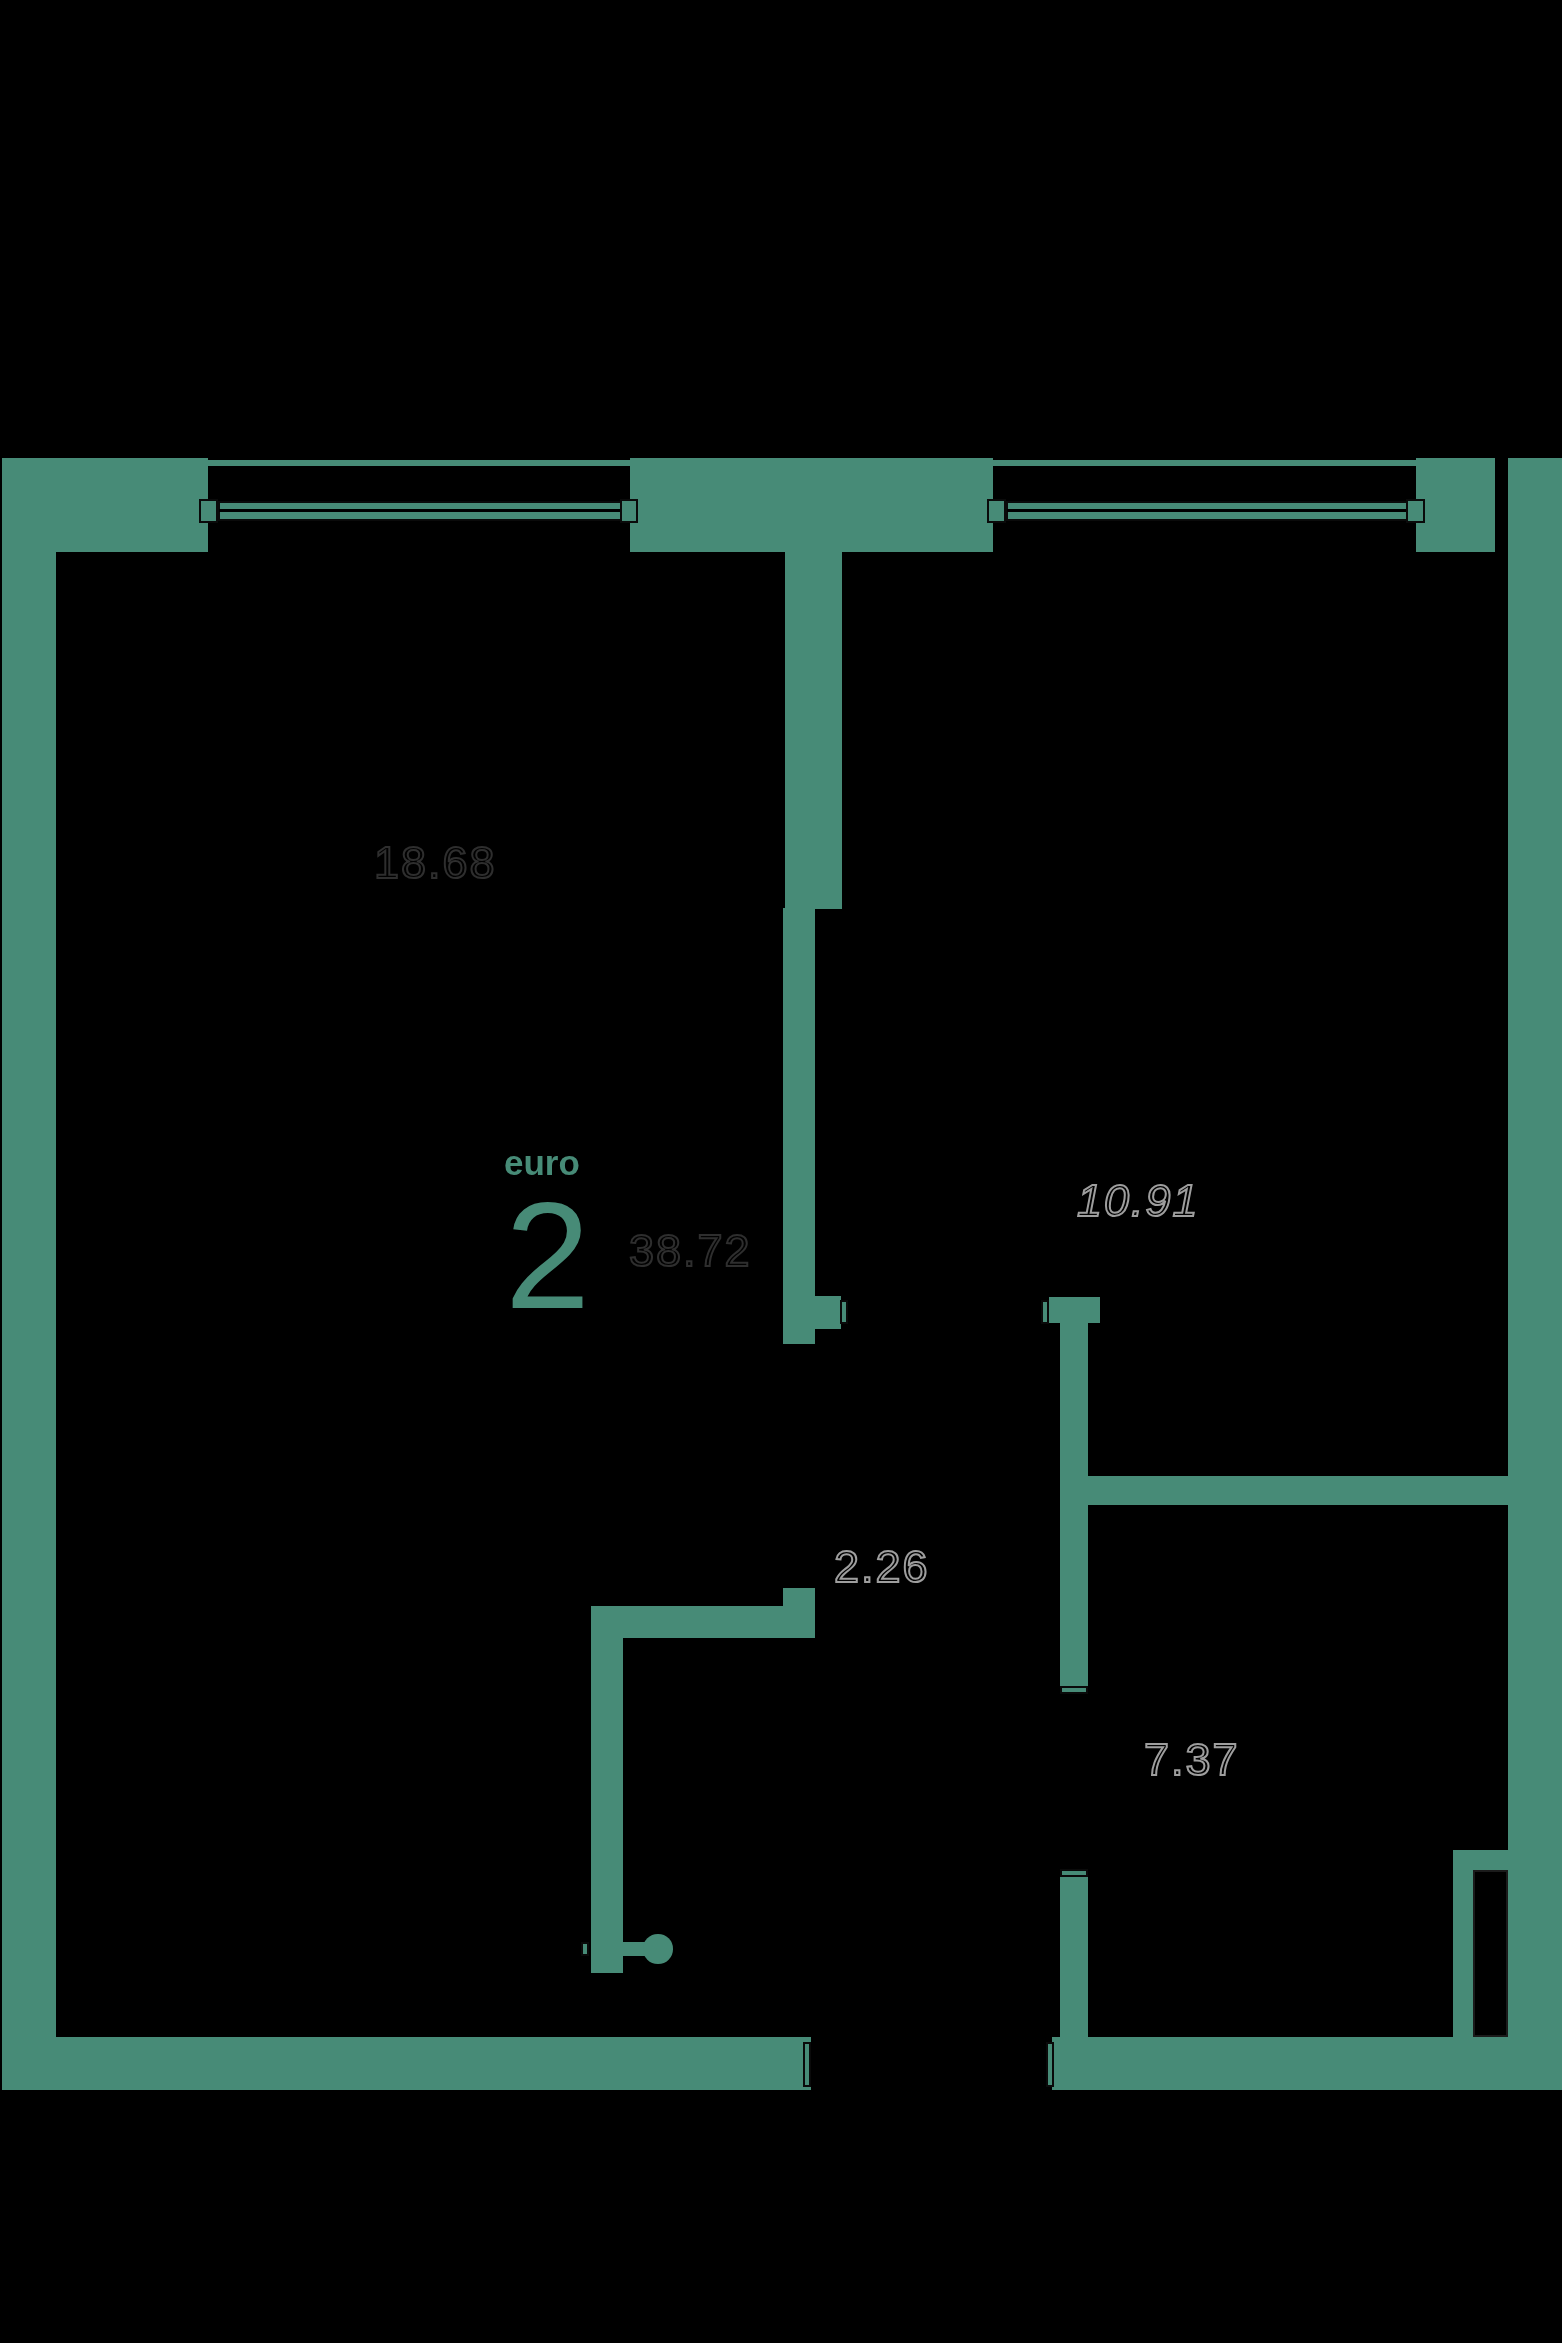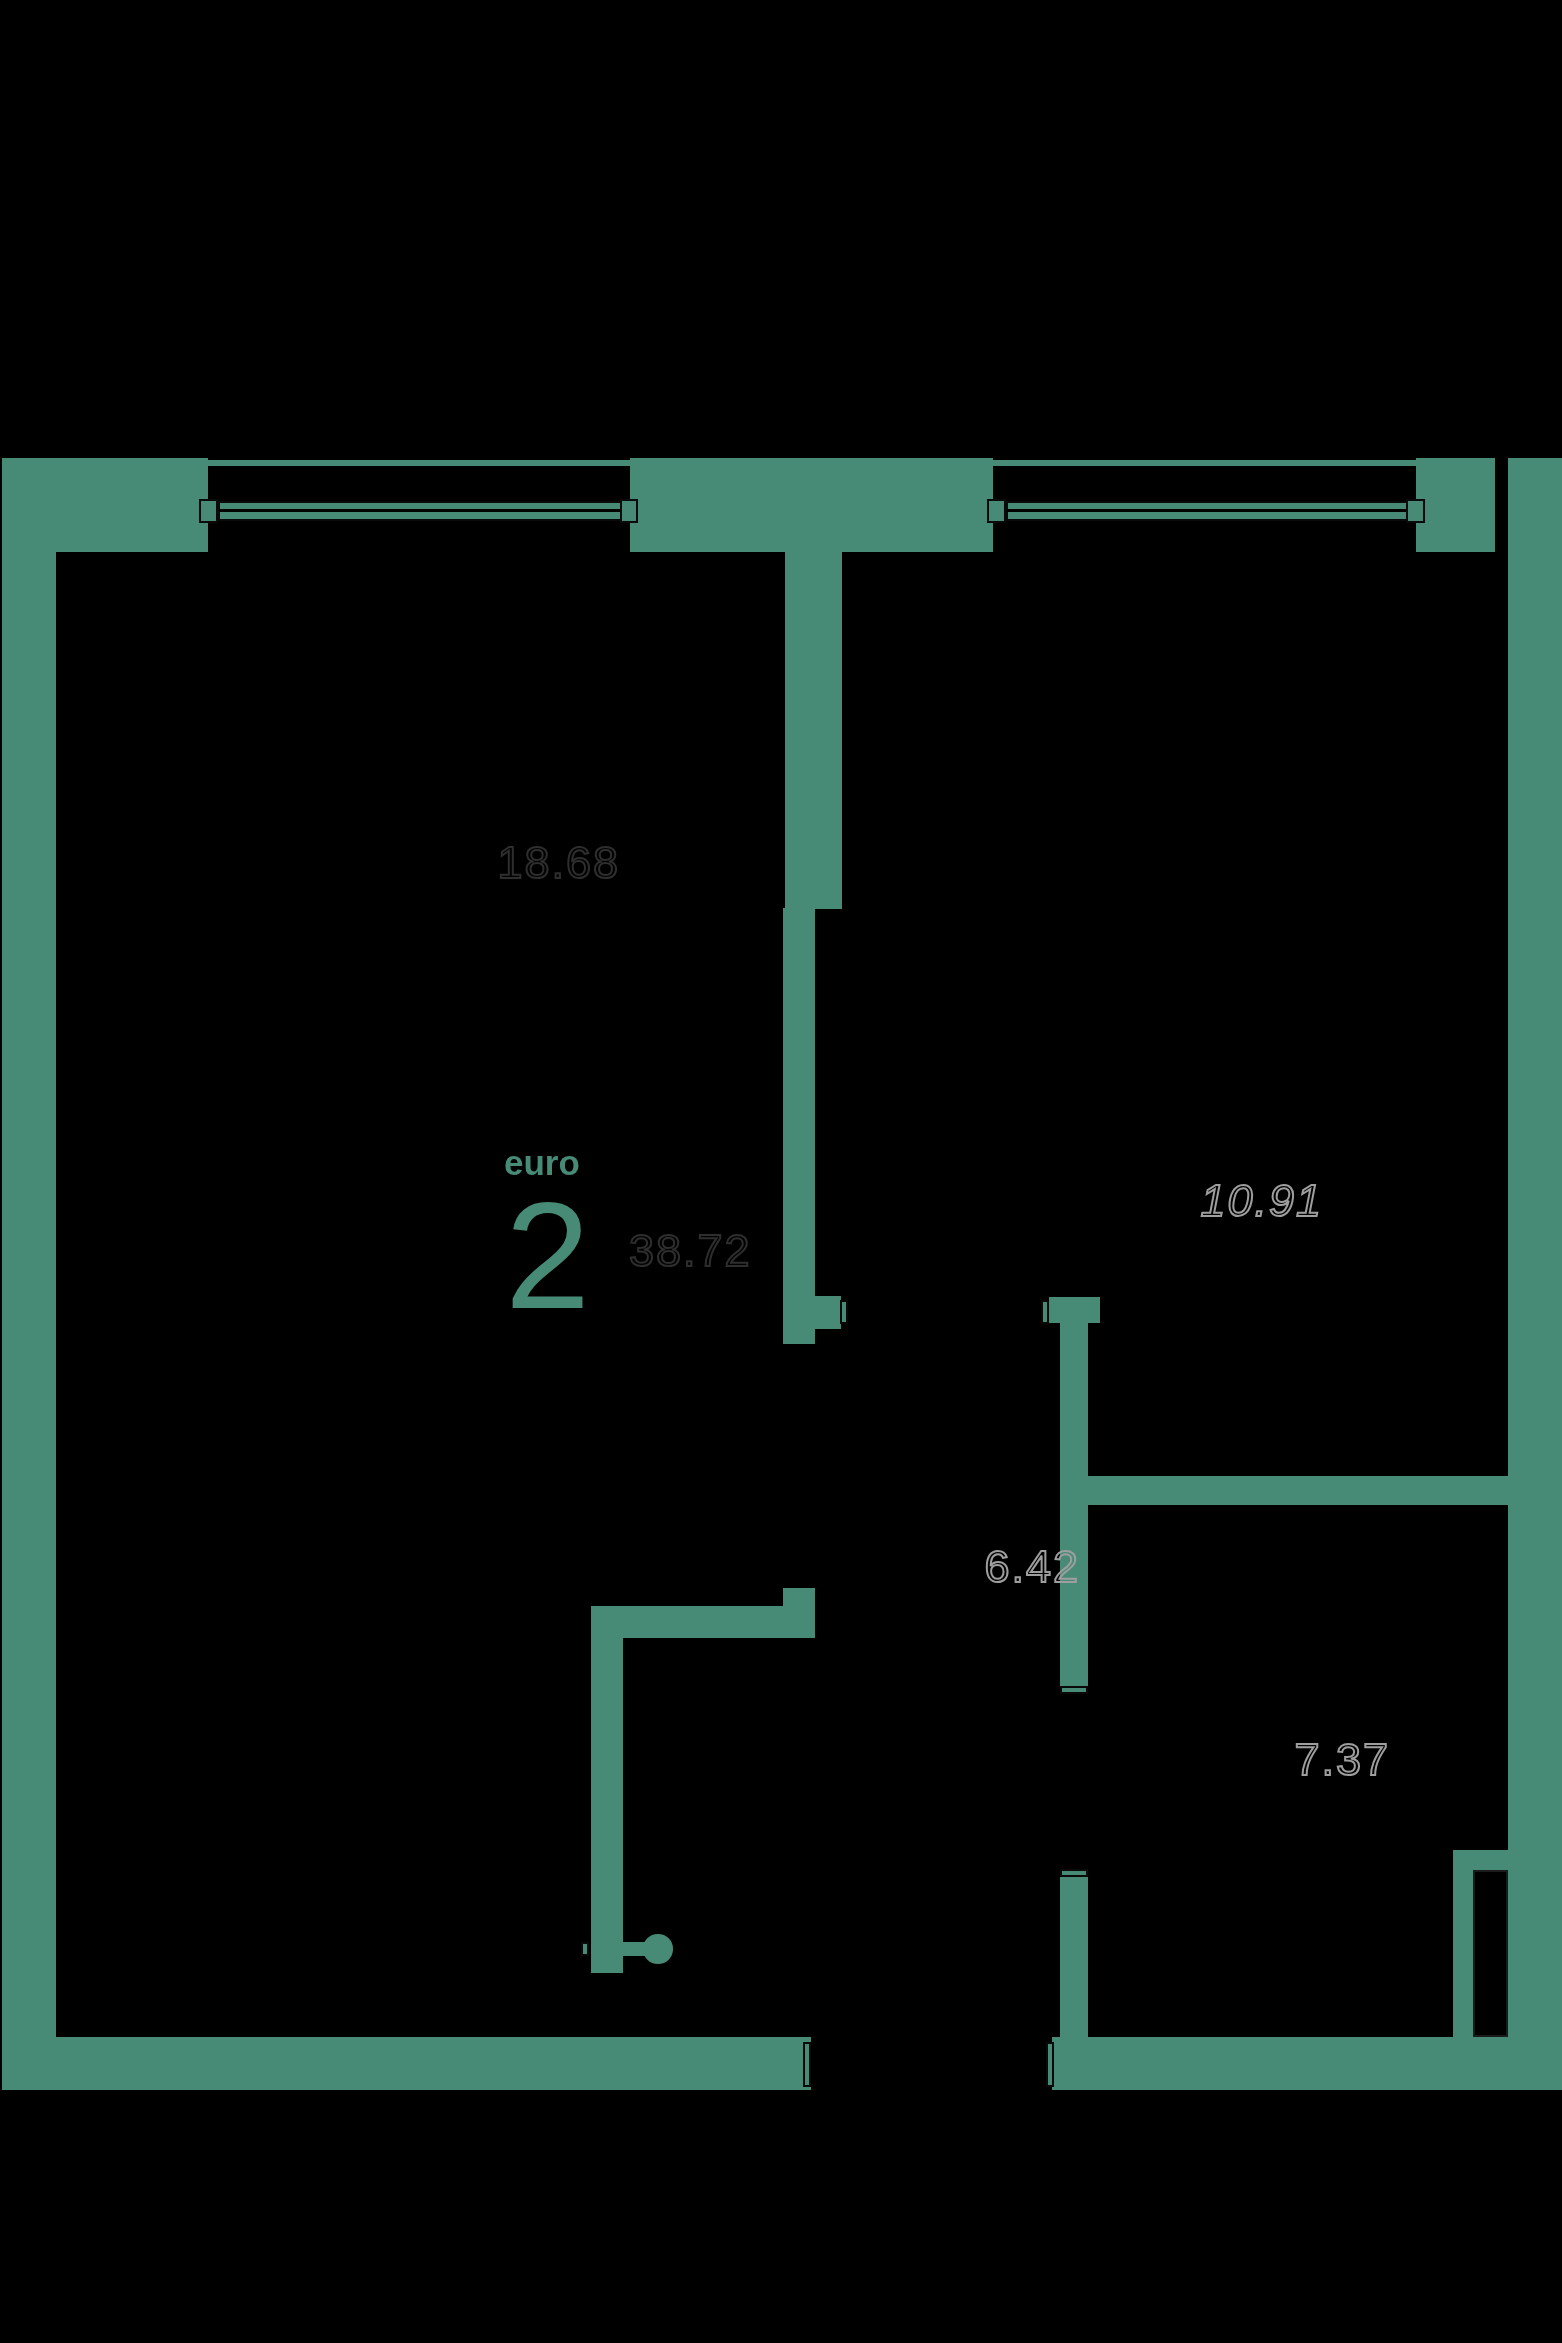--- a/index.html
+++ b/index.html
@@ -13,21 +13,21 @@
   #stage{position:relative;width:1562px;height:2343px;background:var(--bg);overflow:hidden;
          font-family:"Liberation Sans", sans-serif;}
   .wall{position:absolute;background:var(--wall);}
   .frame{position:absolute;background:var(--wall);border:2px solid #0a0a0a;box-sizing:border-box;}
   .glaze{position:absolute;background:var(--wall);border:2px solid #0a0a0a;box-sizing:border-box;}
   .glaze .split{position:absolute;left:-1px;right:-1px;top:50%;height:3px;margin-top:-2px;background:#000;}
   .cap{position:absolute;background:var(--wall);border:2px solid #0a0a0a;box-sizing:border-box;}
   .hole{position:absolute;background:#000;border:2px solid #1b1b1b;box-sizing:border-box;}
   .knob{position:absolute;background:var(--wall);border-radius:50%;}
   .area{position:absolute;font-size:45px;font-weight:300;letter-spacing:2px;line-height:1;
-        color:transparent;-webkit-text-stroke:2px var(--dark-stroke);text-align:right;width:246px;}
+        color:transparent;-webkit-text-stroke:2px var(--dark-stroke);text-align:left;width:246px;}
   .area.light{-webkit-text-stroke-color:var(--light-stroke);}
   @supports not (-webkit-text-stroke: 1px black){
     .area{color:var(--dark-stroke);}
     .area.light{color:var(--light-stroke);}
   }
   .euro-label{position:absolute;font-size:35px;font-weight:600;color:var(--accent);line-height:1;}
   .big-num{position:absolute;font-size:153px;font-weight:300;color:var(--accent);line-height:1;}
 </style>
 </head>
 <body>
@@ -79,21 +79,21 @@
 
   <div class="frame" style="left:803px;top:2042px;width:7.9px;height:45px;"></div>
   <div class="frame" style="left:1046px;top:2042px;width:7.9px;height:45px;"></div>
 
   <div class="wall" style="left:1453px;top:1850px;width:19.7px;height:187px;"></div>
   <div class="wall" style="left:1473px;top:1850px;width:35px;height:19.7px;"></div>
   <div class="hole" style="left:1473px;top:1870px;width:35px;height:167px;"></div>
 
   <div class="area" style="left:374px;top:840px;">18.68</div>
   <div class="area light" style="left:1077px;top:1178px;font-style:italic;">10.91</div>
-  <div class="area light" style="left:834px;top:1544px;">6.42</div>
+  <div class="area light" style="left:834px;top:1544px;">2.26</div>
   <div class="area light" style="left:1144px;top:1737px;">7.37</div>
 
   <div class="euro-label" style="left:504px;top:1145px;">euro</div>
   <div class="big-num" style="left:505px;top:1178px;">2</div>
   <div class="area" style="left:597px;top:1228px;text-align:left;width:217px;margin-left:32px;">38.72</div>
 
 </div>
 
 
 </body></html>

